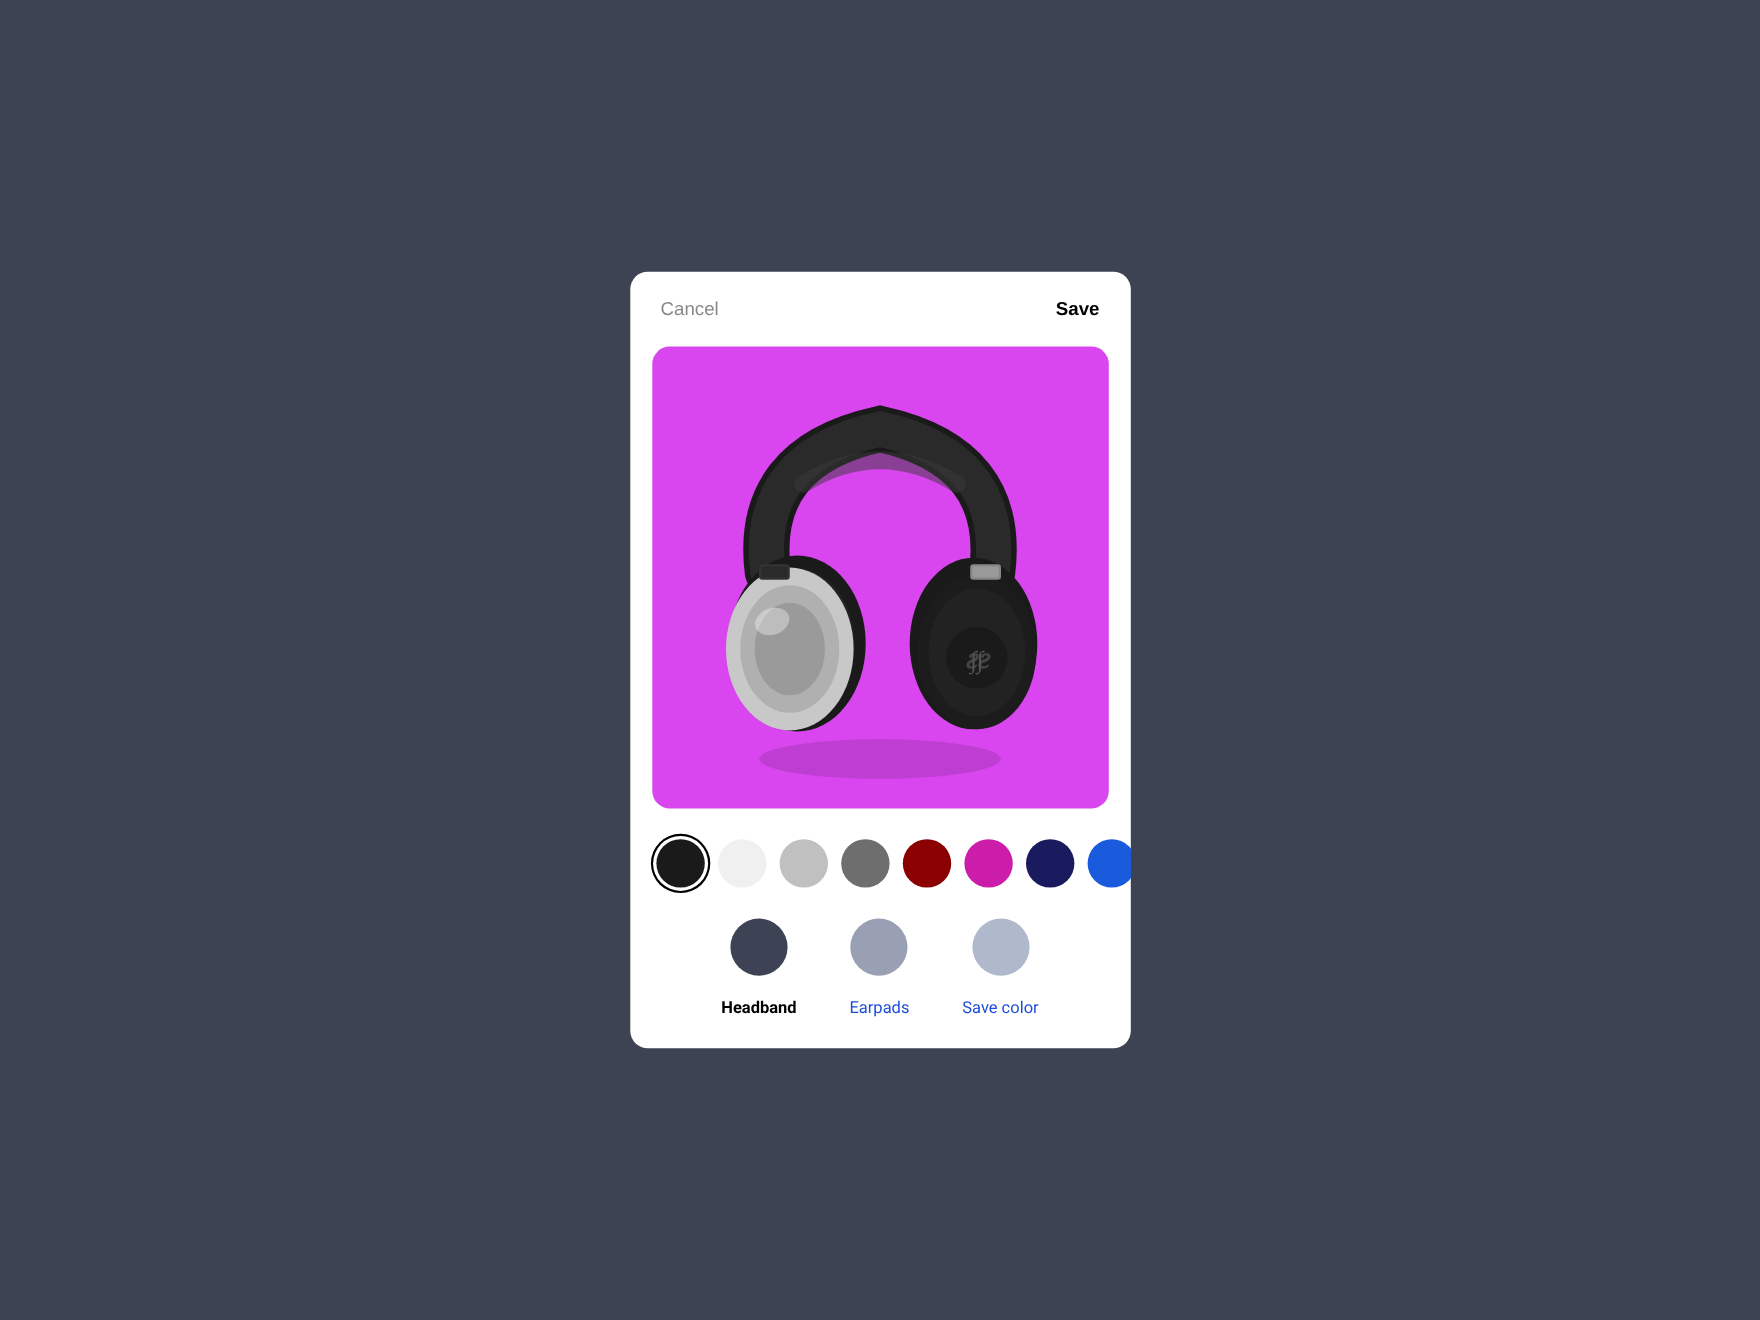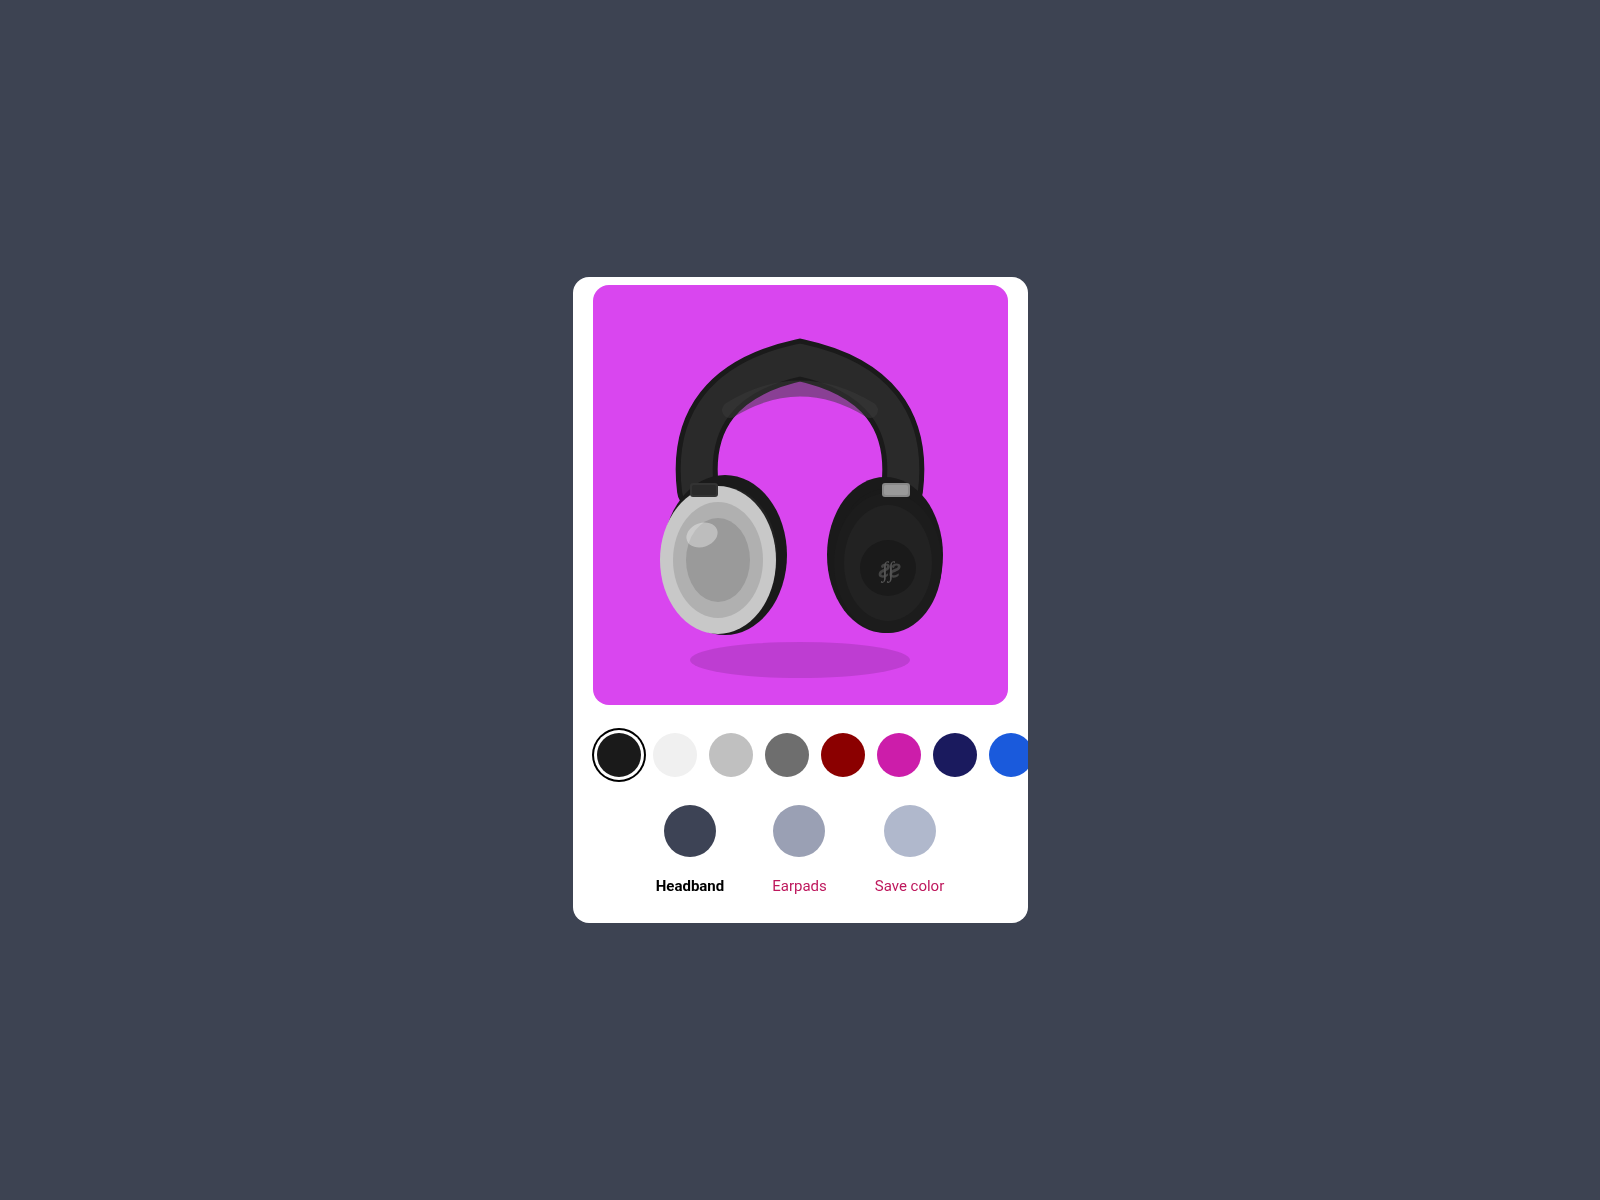--- a/index.html
+++ b/index.html
@@ -106,32 +106,36 @@
 
     .part-circle {
       width: 52px;
       height: 52px;
       border-radius: 50%;
     }
 
     .part-label {
       font-size: 15px;
       font-weight: 400;
-      color: #be185d;
+      color: #1d4ed8;
     }
 
     .part-label.active {
       color: #000;
       font-weight: 700;
     }
   </style>
 </head>
 <body>
 
 <div class="modal">
+  <div class="header">
+    <button class="cancel-btn">Cancel</button>
+    <button class="save-btn">Save</button>
+  </div>
 
   <div class="product-image-container">
 
     <svg class="headphones-svg" viewBox="0 0 340 380" xmlns="http://www.w3.org/2000/svg">
 
       <ellipse cx="170" cy="355" rx="110" ry="18" fill="rgba(0,0,0,0.12)"></ellipse>
 
       <path d="M 68 185 Q 55 80 170 55 Q 285 80 272 185" fill="none" stroke="#1a1a1a" stroke-width="42" stroke-linecap="round"></path>
 
       <path d="M 68 185 Q 55 80 170 55 Q 285 80 272 185" fill="none" stroke="#2a2a2a" stroke-width="32" stroke-linecap="round"></path>

